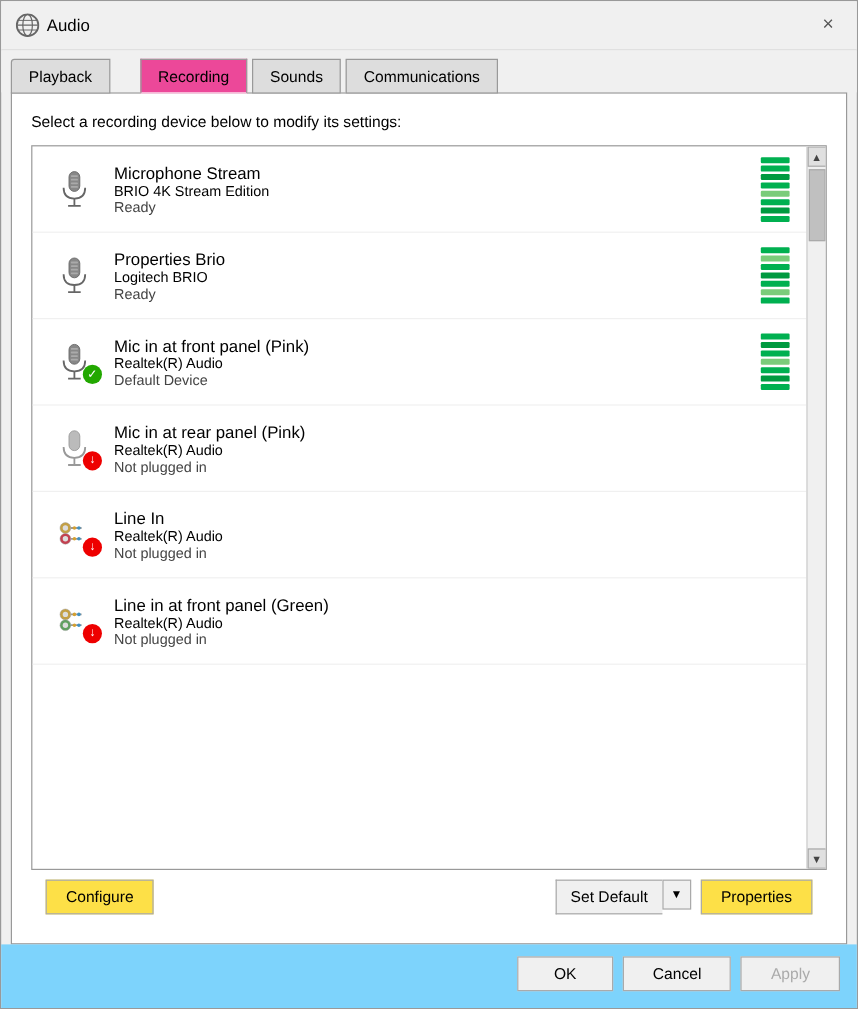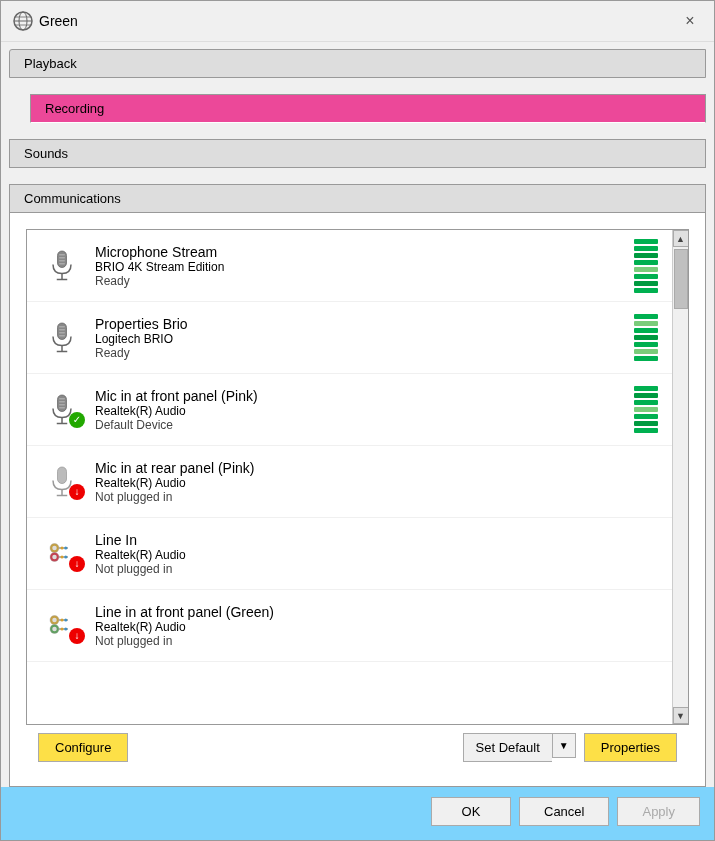--- a/index.html
+++ b/index.html
@@ -53,22 +53,21 @@
       cursor: pointer;
       font-size: 16px;
       color: #555;
       background: none;
       border: none;
     }
     .tabs {
       display: flex;
       background: #f0f0f0;
       padding: 6px 8px 0 8px;
-      gap: 16px;
-      flex-direction: column;
+      gap: 4px;
     }
     .tab {
       padding: 6px 14px;
       border: 1px solid #999;
       background: #ddd;
       cursor: pointer;
       font-size: 13px;
       position: relative;
       top: 1px;
       border-bottom: 1px solid #999;
@@ -273,33 +272,34 @@
   <div class="title-bar">
     <div class="title-bar-left">
 
       <svg class="title-icon" viewBox="0 0 20 20" xmlns="http://www.w3.org/2000/svg">
         <circle cx="10" cy="10" r="9" fill="none" stroke="#666" stroke-width="1.5"></circle>
         <ellipse cx="10" cy="10" rx="4" ry="9" fill="none" stroke="#666" stroke-width="1"></ellipse>
         <line x1="1" y1="10" x2="19" y2="10" stroke="#666" stroke-width="1"></line>
         <line x1="2" y1="6" x2="18" y2="6" stroke="#666" stroke-width="0.8"></line>
         <line x1="2" y1="14" x2="18" y2="14" stroke="#666" stroke-width="0.8"></line>
       </svg>
-      <span class="title-text">Green</span>
+      <span class="title-text">Audio</span>
     </div>
     <button class="close-btn">×</button>
   </div>
 
   <div class="tabs">
     <div class="tab">Playback</div>
     <div class="tab active">Recording</div>
     <div class="tab">Sounds</div>
     <div class="tab">Communications</div>
   </div>
 
   <div class="tab-content">
+    <div class="instruction">Select a recording device below to modify its settings:</div>
 
     <div class="device-list-container">
       <div class="device-list">
 
         <div class="device-item">
           <div class="device-icon-area">
             <svg class="mic-svg" viewBox="0 0 40 48" xmlns="http://www.w3.org/2000/svg">
               <rect x="14" y="4" width="12" height="22" rx="6" fill="#888" stroke="#666" stroke-width="1"></rect>
               <path d="M8 22 Q8 34 20 34 Q32 34 32 22" fill="none" stroke="#666" stroke-width="2"></path>
               <line x1="20" y1="34" x2="20" y2="42" stroke="#666" stroke-width="2"></line>

